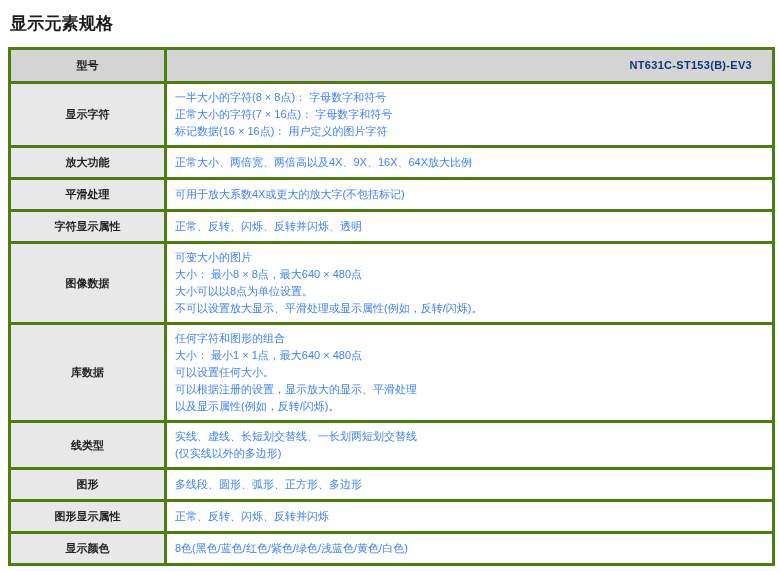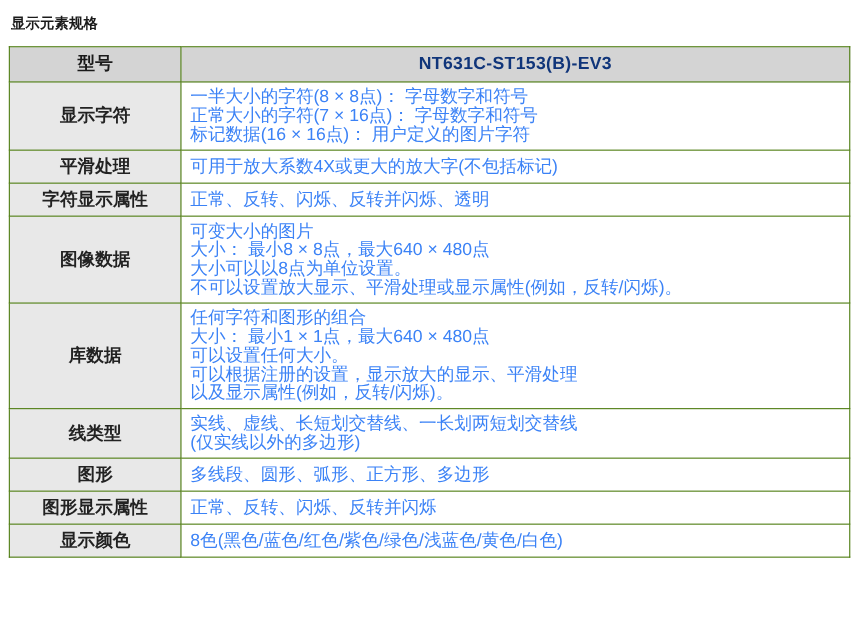--- a/index.html
+++ b/index.html
@@ -15,38 +15,38 @@
     -webkit-font-smoothing: antialiased;
   }
   .page {
     position: relative;
     width: 779px;
     height: 571px;
     box-sizing: border-box;
     padding: 10px 8px 0 8px;
   }
   .page-title {
-    font-size: 13px;
+    font-size: 17px;
     font-weight: bold;
     color: #1a1a1a;
     margin: 2px 0 12px 2px;
     letter-spacing: 0.2px;
   }
   table.spec {
     border-collapse: collapse;
     width: 764px;
     table-layout: fixed;
     border: 1px solid #b9b9b9;
   }
   table.spec col.c1 { width: 156px; }
   table.spec col.c2 { width: 608px; }
   table.spec td {
-    border: 1px solid #4d7c0f;
+    border: 3px solid #4d7c0f;
     vertical-align: middle;
-    font-size: 16px;
+    font-size: 11px;
     line-height: 17px;
   }
   td.label {
     background: #e8e8e8;
     text-align: center;
     font-weight: bold;
     color: #222222;
     padding: 6px 20px;
   }
   td.value {
@@ -58,21 +58,21 @@
   td.head-label {
     background: #d4d4d4;
     text-align: center;
     font-weight: bold;
     color: #1a1a1a;
     padding: 7px 4px;
     font-size: 12.5px;
   }
   td.head-value {
     background: #d4d4d4;
-    text-align: center;
+    text-align: right;
     font-weight: bold;
     color: #10357a;
     padding: 7px 20px;
     font-size: 12.5px;
     letter-spacing: 0.3px;
   }
   .line {
     display: block;
     white-space: pre-wrap;
   }
@@ -93,20 +93,26 @@
       <tr>
         <td class="head-label">型号</td>
         <td class="head-value">NT631C-ST153(B)-EV3</td>
       </tr>
     <tr>
           <td class="label">显示字符</td>
           <td class="value">
             <span class="line">一半大小的字符(8 × 8点)： 字母数字和符号</span>
             <span class="line">正常大小的字符(7 × 16点)： 字母数字和符号</span>
             <span class="line">标记数据(16 × 16点)： 用户定义的图片字符</span>
+          </td>
+        </tr>
+        <tr>
+          <td class="label">放大功能</td>
+          <td class="value">
+            <span class="line">正常大小、两倍宽、两倍高以及4X、9X、16X、64X放大比例</span>
           </td>
         </tr>
         <tr>
           <td class="label">平滑处理</td>
           <td class="value">
             <span class="line">可用于放大系数4X或更大的放大字(不包括标记)</span>
           </td>
         </tr>
         <tr>
           <td class="label">字符显示属性</td>

